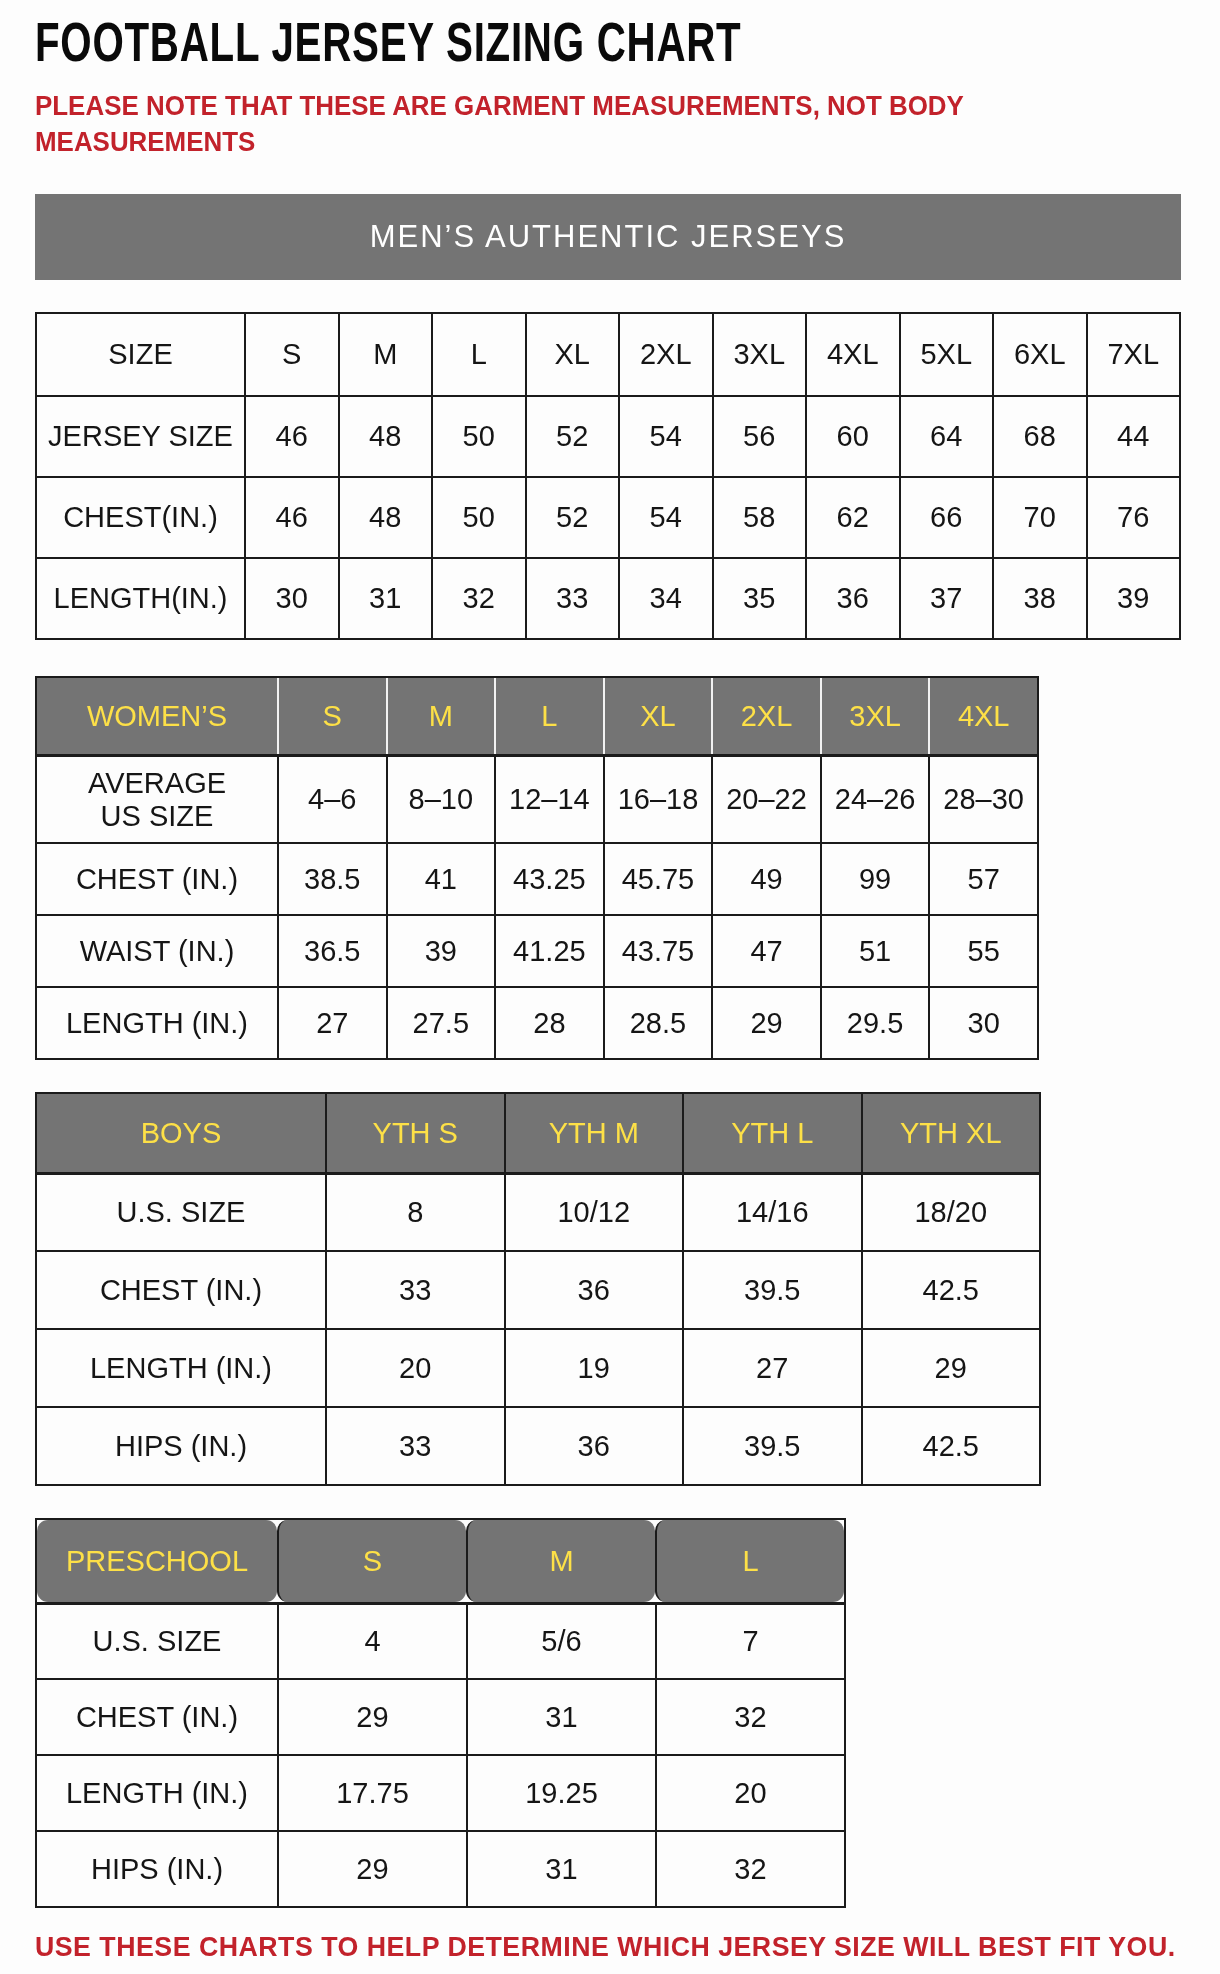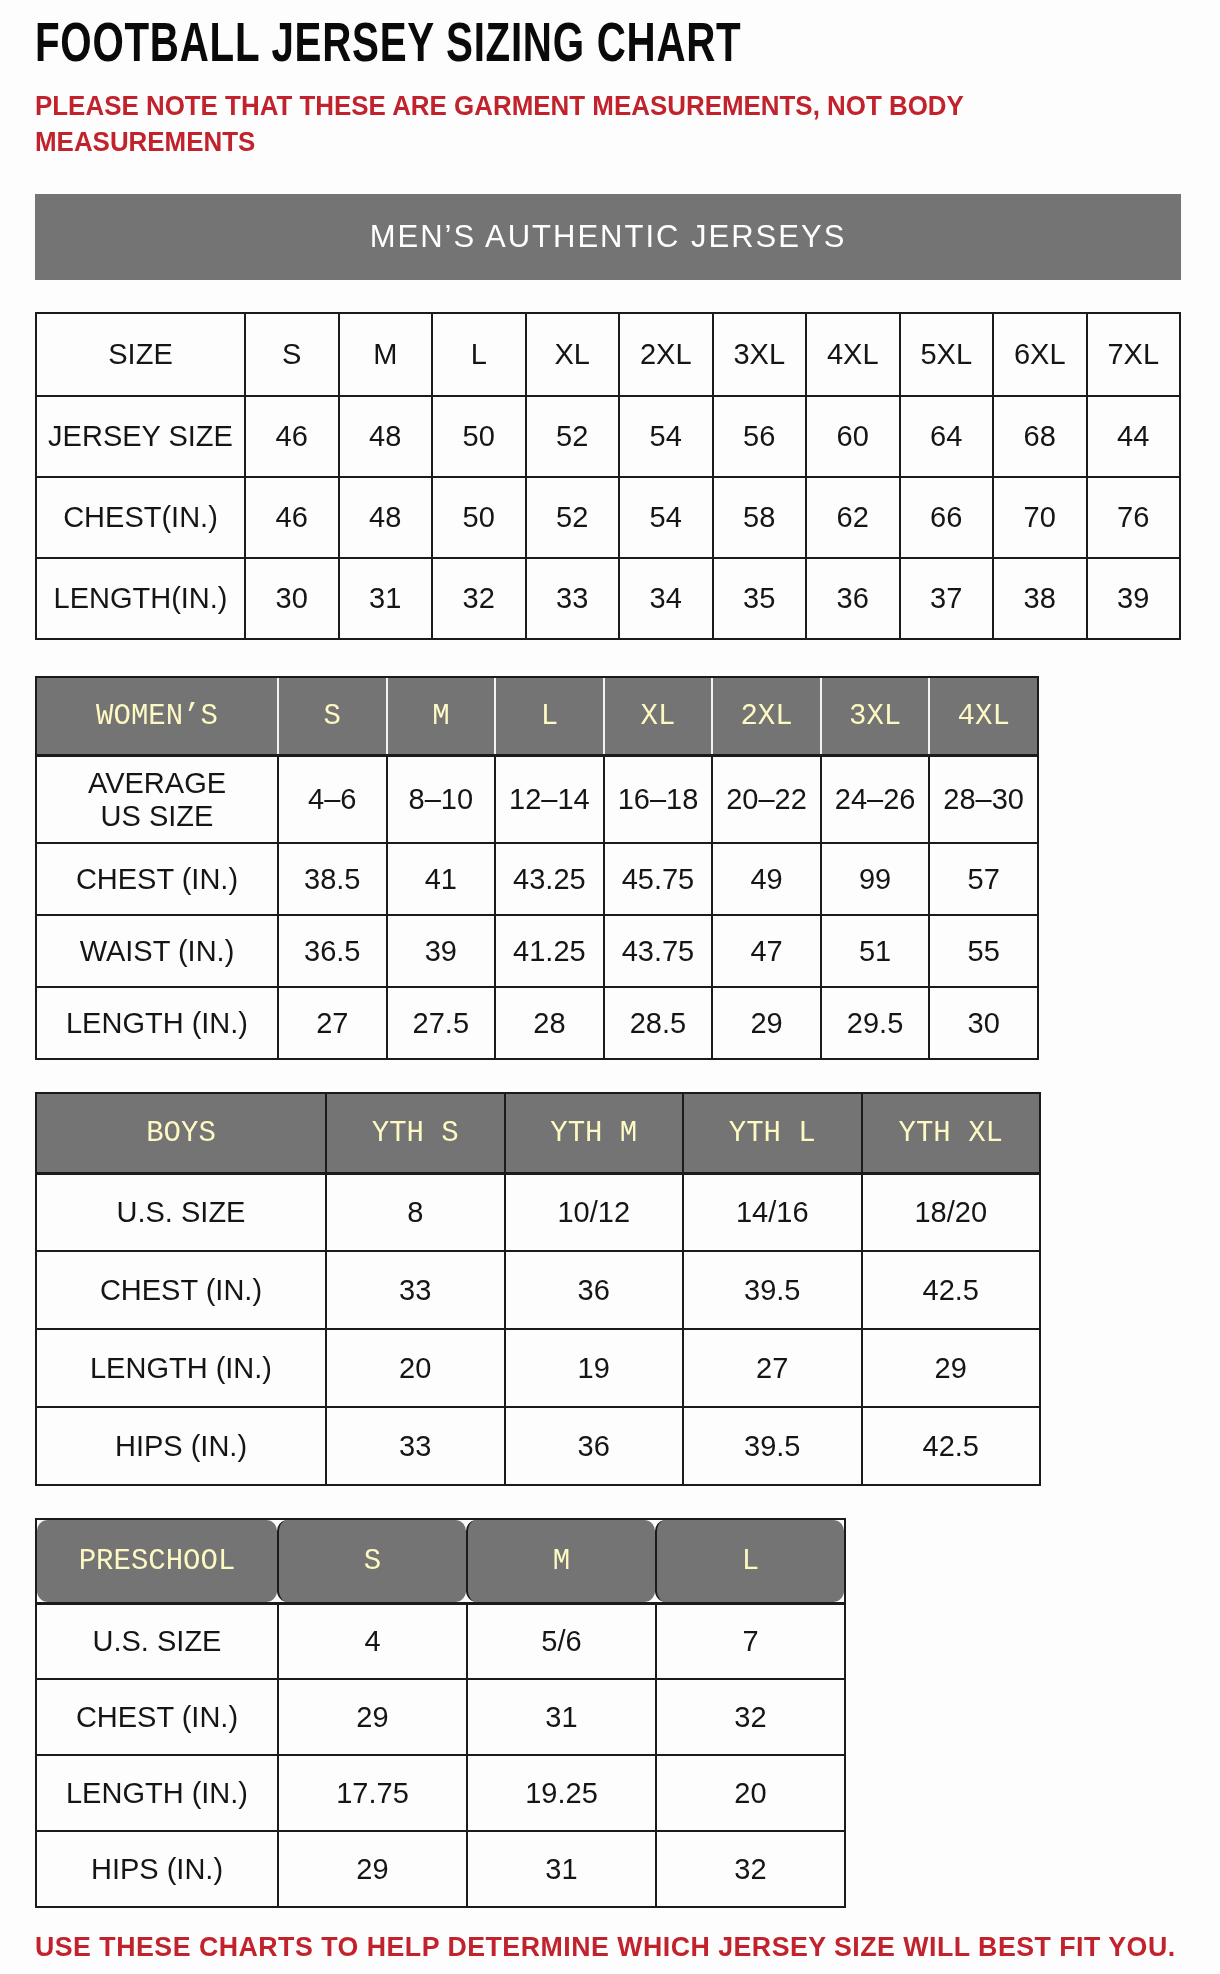--- a/index.html
+++ b/index.html
@@ -45,21 +45,21 @@
     border:2px solid var(--line);
     background:#fdfdfd;
     margin-top:32px;
   }
   .tbl th,.tbl td{
     border-left:2px solid var(--line);
     border-top:2px solid var(--line);
     font-weight:400;padding:0 2px;vertical-align:middle;
   }
   .tbl tr > *:first-child{border-left:0;}
-  .tbl thead th{border-top:0;background:var(--gray);color:#fef9c3;font-family:Liberation Mono, monospace;}
+  .tbl thead th{border-top:0;background:var(--gray);color:#fde047;}
   .tbl.no-head tbody tr:first-child > *{border-top:0;}
   .tbl.has-head tbody tr:first-child > *{border-top-width:3px;}
   .tbl.sep-light thead th + th{border-left-color:#f2f2f2;}
   .lbl{white-space:pre-line;}
 
   .mens{width:1146px;}
   .mens .lbl{width:207px;}
   .mens tbody th,.mens tbody td{height:81px;}
 
   .womens{width:1004px;}

